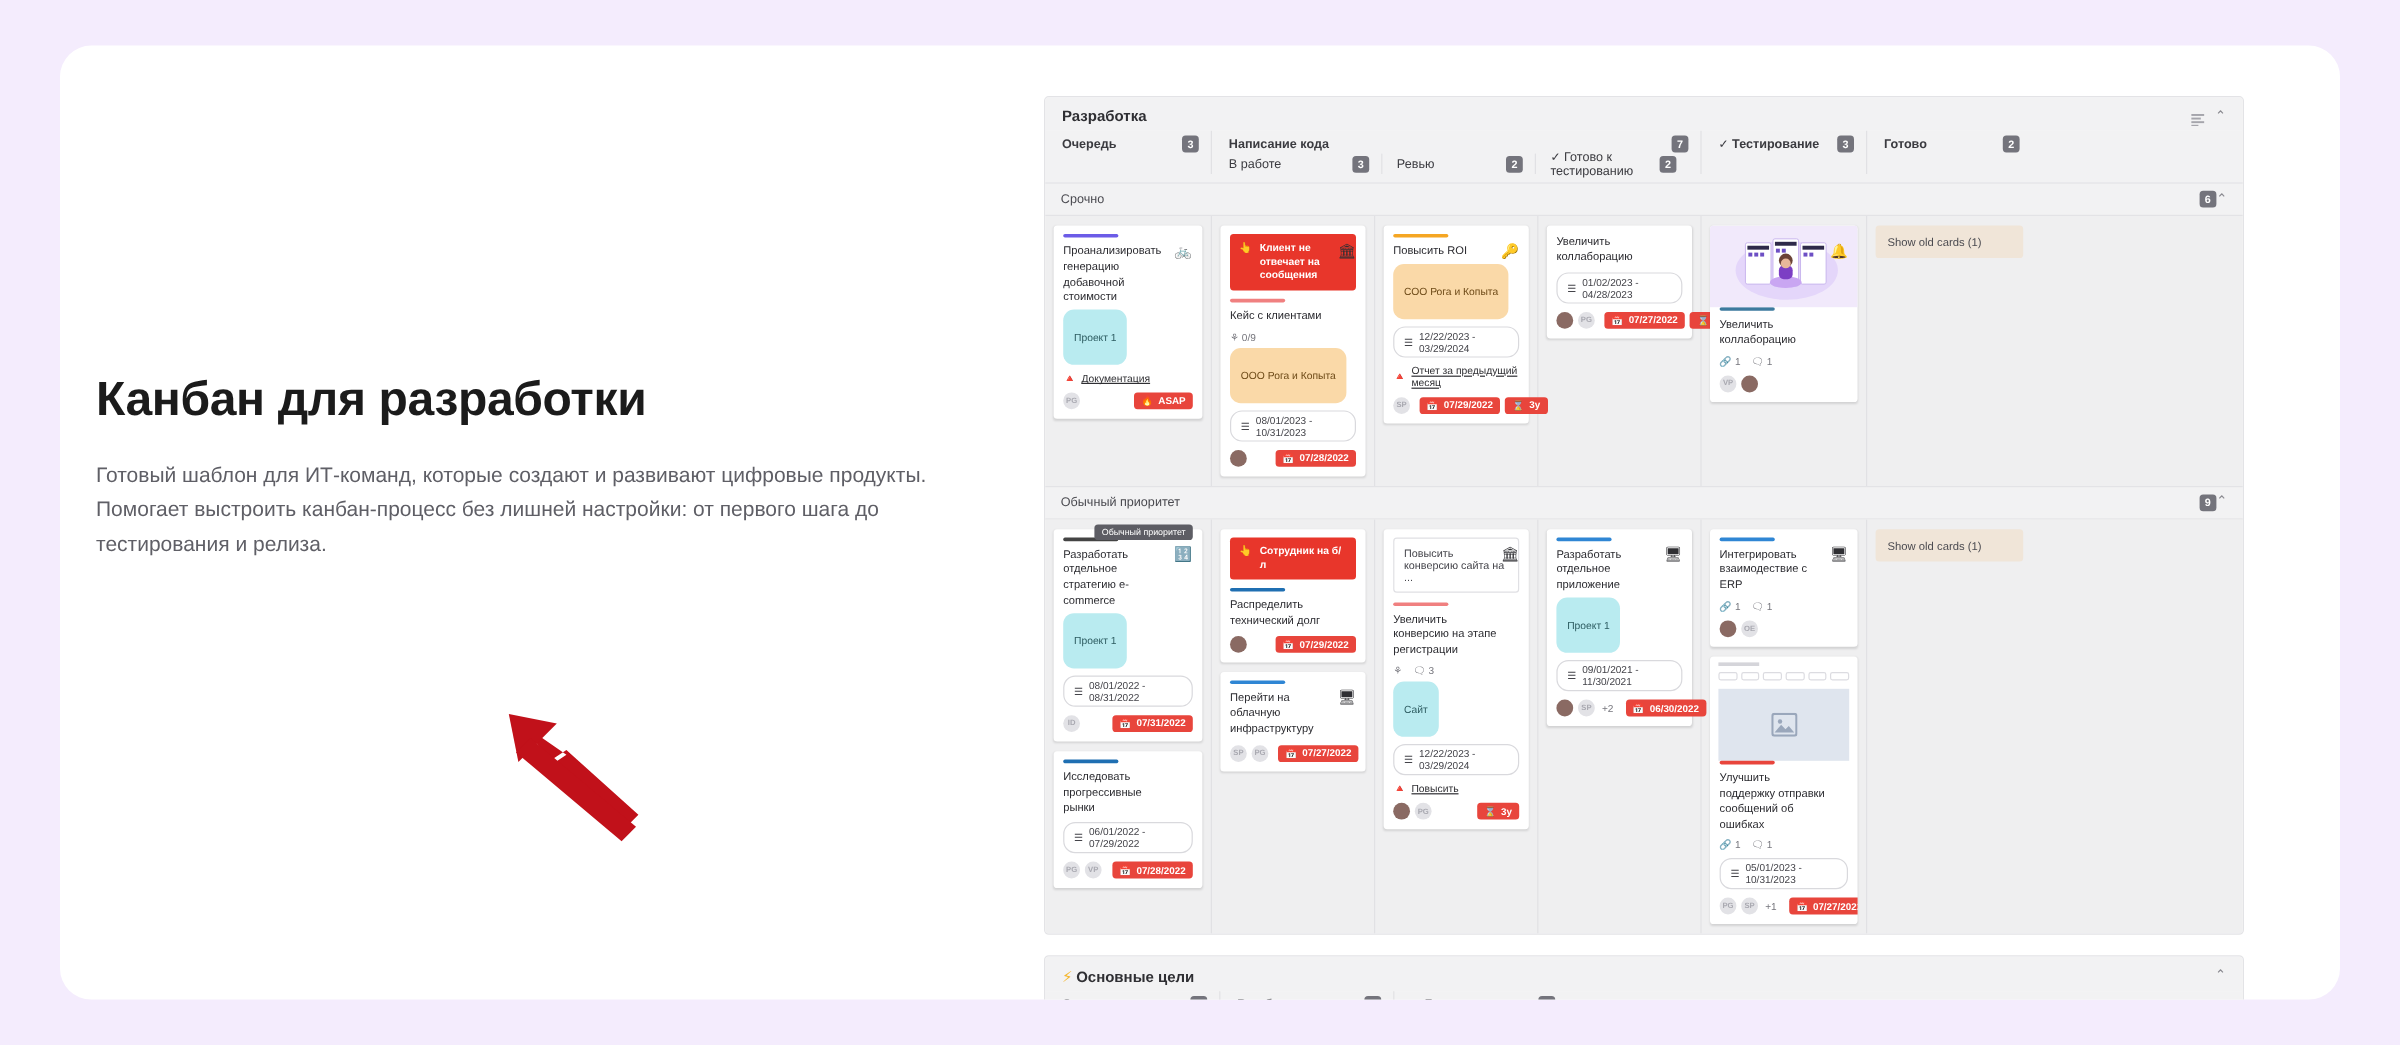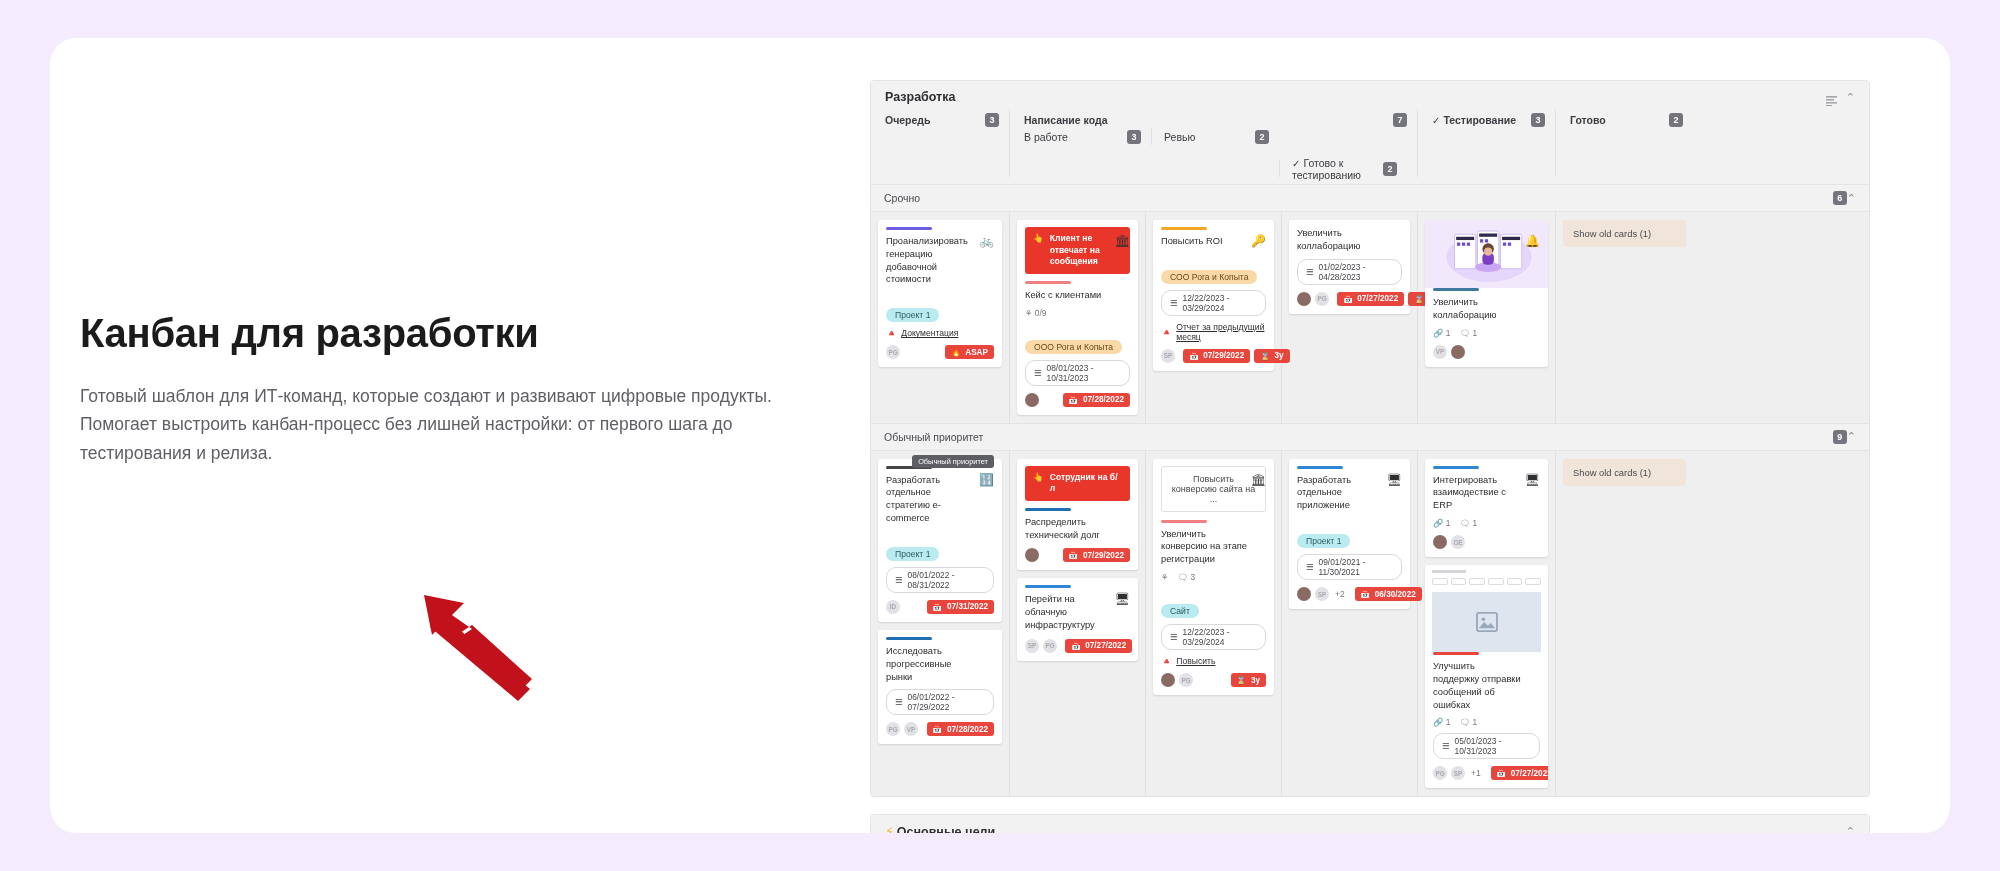--- a/index.html
+++ b/index.html
@@ -107,22 +107,22 @@
   .card {
     background: #fff; border-radius: 3px; padding: 7px 8px 8px;
     box-shadow: 0 1px 2px rgba(0,0,0,.12);
     font-size: 9px; color: #2f2f33; position: relative;
   }
   .card.nopad { padding: 0 0 8px; overflow: hidden; }
   .bar { height: 3px; width: 46px; border-radius: 2px; margin-bottom: 5px; }
   .card-title { font-size: 9.3px; line-height: 1.38; color: #2b2b30; padding-right: 18px; }
   .card-emoji { position: absolute; right: 8px; top: 14px; font-size: 12px; }
   .tag {
-    display: inline-block; border-radius: 9px; padding: 2px 9px;
-    font-size: 8.6px; margin-top: 22px;
+    display: inline-block; border-radius: 9px; padding: 18px 9px;
+    font-size: 8.6px; margin-top: 4px;
   }
   .tag.cyan { background: #b9ebf0; color: #2d5c61; }
   .tag.orange { background: #fad9a8; color: #6d4a17; }
   .meta { display: flex; align-items: center; gap: 9px; margin-top: 6px; color: #76767d; font-size: 8.4px; }
   .date-pill {
     display: inline-flex; align-items: center; gap: 5px;
     border: 1px solid #d9d9dd; border-radius: 10px;
     padding: 2px 8px; font-size: 8.4px; color: #44444a; margin-top: 6px;
   }
   .link-row { display: flex; align-items: center; gap: 4px; margin-top: 6px; }
@@ -142,21 +142,21 @@
     background: #e8453c; color: #fff; border-radius: 3px;
     padding: 2px 6px; font-size: 8.2px; font-weight: 600;
   }
   .banner {
     background: #e8362b; color: #fff; border-radius: 3px;
     padding: 6px 8px; font-size: 8.6px; font-weight: 700; line-height: 1.35;
     display: flex; gap: 6px; align-items: flex-start; margin-bottom: 7px;
   }
   .quoted {
     border: 1px solid #e0e0e4; border-radius: 3px;
-    padding: 7px 8px; font-size: 9px; color: #46464c; margin-bottom: 8px; text-align: center;
+    padding: 7px 8px; font-size: 9px; color: #46464c; margin-bottom: 8px;
   }
   .tooltip {
     position: absolute; right: 8px; top: -4px;
     background: #5d5d64; color: #fff; font-size: 7.4px;
     padding: 2px 6px; border-radius: 3px; white-space: nowrap;
   }
   .show-old {
     background: #f0e5d8; color: #4a4a50; font-size: 9.4px;
     padding: 8px 10px; border-radius: 3px;
   }
@@ -218,21 +218,21 @@
             </div>
             <div class="sub-row">
               <div class="sub" style="width: 136px;">
                 <span><span>В работе</span></span>
                 <span class="cnt">3</span>
               </div>
               <div class="sub" style="width: 136px;">
                 <span><span>Ревью</span></span>
                 <span class="cnt">2</span>
               </div>
-              <div class="sub" style="width: 136px; margin-top: 32px;">
+              <div class="sub" style="width: 136px;">
                 <span><span class="check">✓</span><span>Готово к тестированию</span></span>
                 <span class="cnt">2</span>
               </div>
             </div>
           </div>
           <div class="col-head" style="width: 138px;">
             <div class="grp">
               <span><span class="check">✓</span><span>Тестирование</span></span>
               <span class="cnt">3</span>
             </div>

